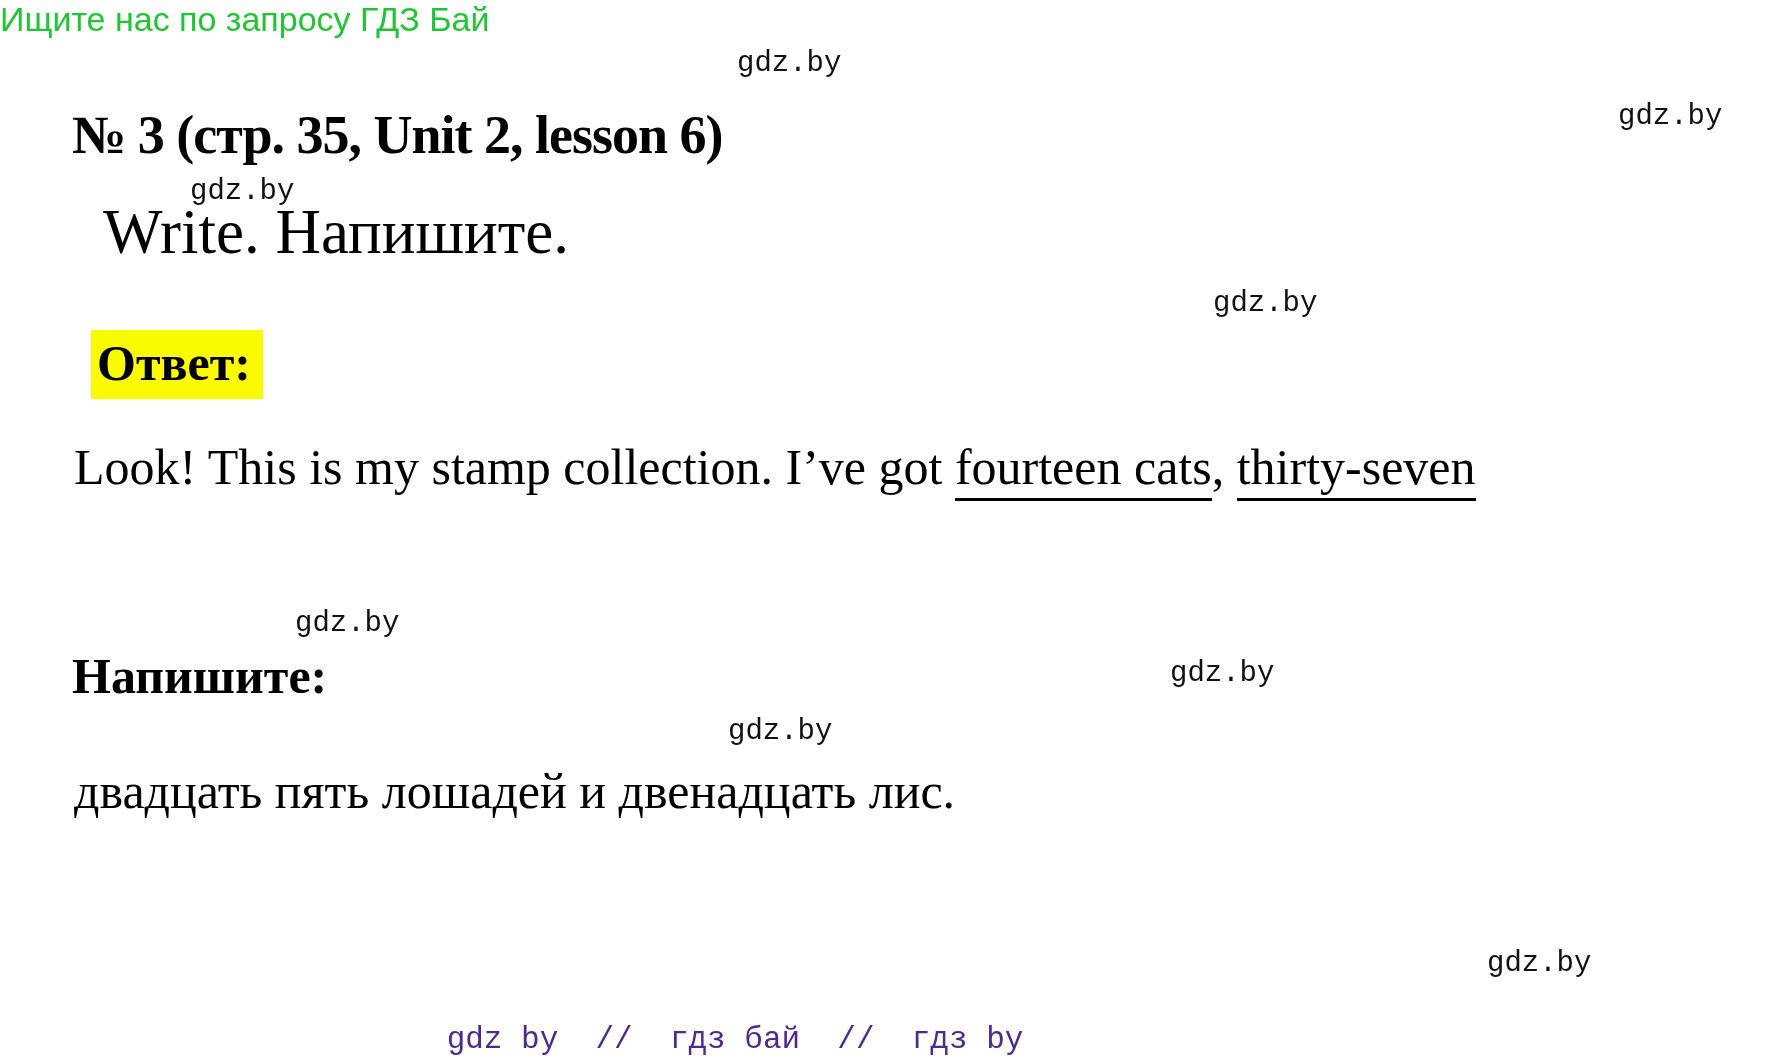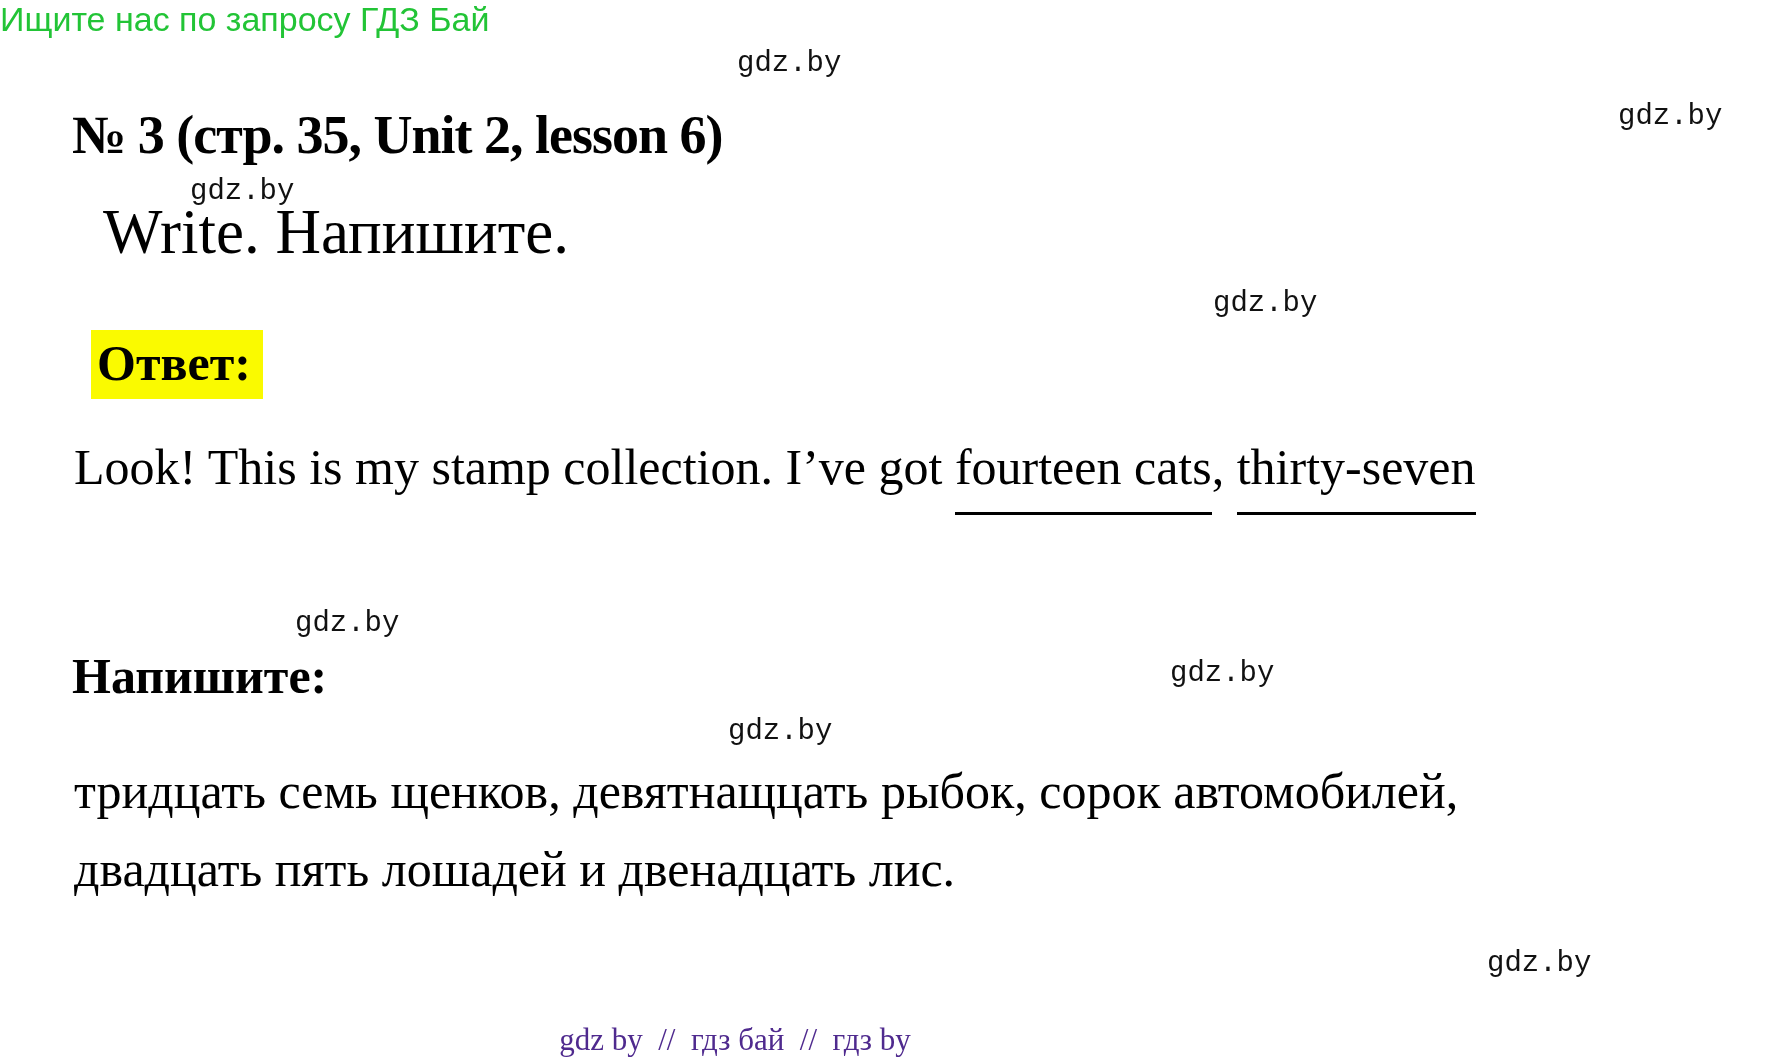--- a/index.html
+++ b/index.html
@@ -34,27 +34,27 @@
     font-size:50px;line-height:56px;font-weight:700;color:#000;white-space:nowrap;
   }
   .answer-label-wrap{left:70px;top:330px;padding-left:21px;}
   .answer-label-inner{display:inline-block;padding:5px 12px 8px 6px;}
   .perevod-label{left:72px;top:648px;}
   .para{
     left:74px;color:#000;
     font-size:50px;font-weight:400;
   }
   .para .line{line-height:78px;white-space:nowrap;}
-  .para .u{border-bottom:3px solid #000;padding-bottom:17px;}
+  .para .u{border-bottom:3px solid #000;padding-bottom:3px;}
   .answer-para{top:428px;}
   .translation-para{top:752px;}
   
   .footer{
     top:1022px;left:0;width:1470px;text-align:center;
-    font-family:Liberation Serif, serif;
+    font-family:Liberation Mono, monospace;
     font-size:31px;line-height:36px;font-weight:400;white-space:pre;
   }
 </style>
 </head>
 <body>
 
 <div class="abs promo" style="color: rgb(34, 196, 54);">Ищите нас по запросу ГДЗ Бай</div>
 
 <span class="abs wm" style="left:737px;top:48px;">gdz.by</span>
 <span class="abs wm" style="left:1618px;top:101px;">gdz.by</span>
@@ -73,17 +73,16 @@
   <span class="label answer-label-inner" style="background: rgb(250, 250, 0);">Ответ:</span>
 </div>
 
 <div class="abs para answer-para">
     <div class="line"><span>Look! This is my stamp collection. I’ve got </span><span class="u">fourteen cats</span><span>, </span><span class="u">thirty-seven</span></div>
   </div>
 
 <div class="abs label perevod-label">Напишите:</div>
 
 <div class="abs para translation-para">
-    <div class="line">тридцать семь щенков, девятнащцать рыбок, сорок автомобилей,</div>
     <div class="line">двадцать пять лошадей и двенадцать лис.</div>
   </div>
 
 <div class="abs footer" style="color: rgb(79, 42, 142);">gdz by  //  гдз бай  //  гдз by</div>
 
 </body></html>

